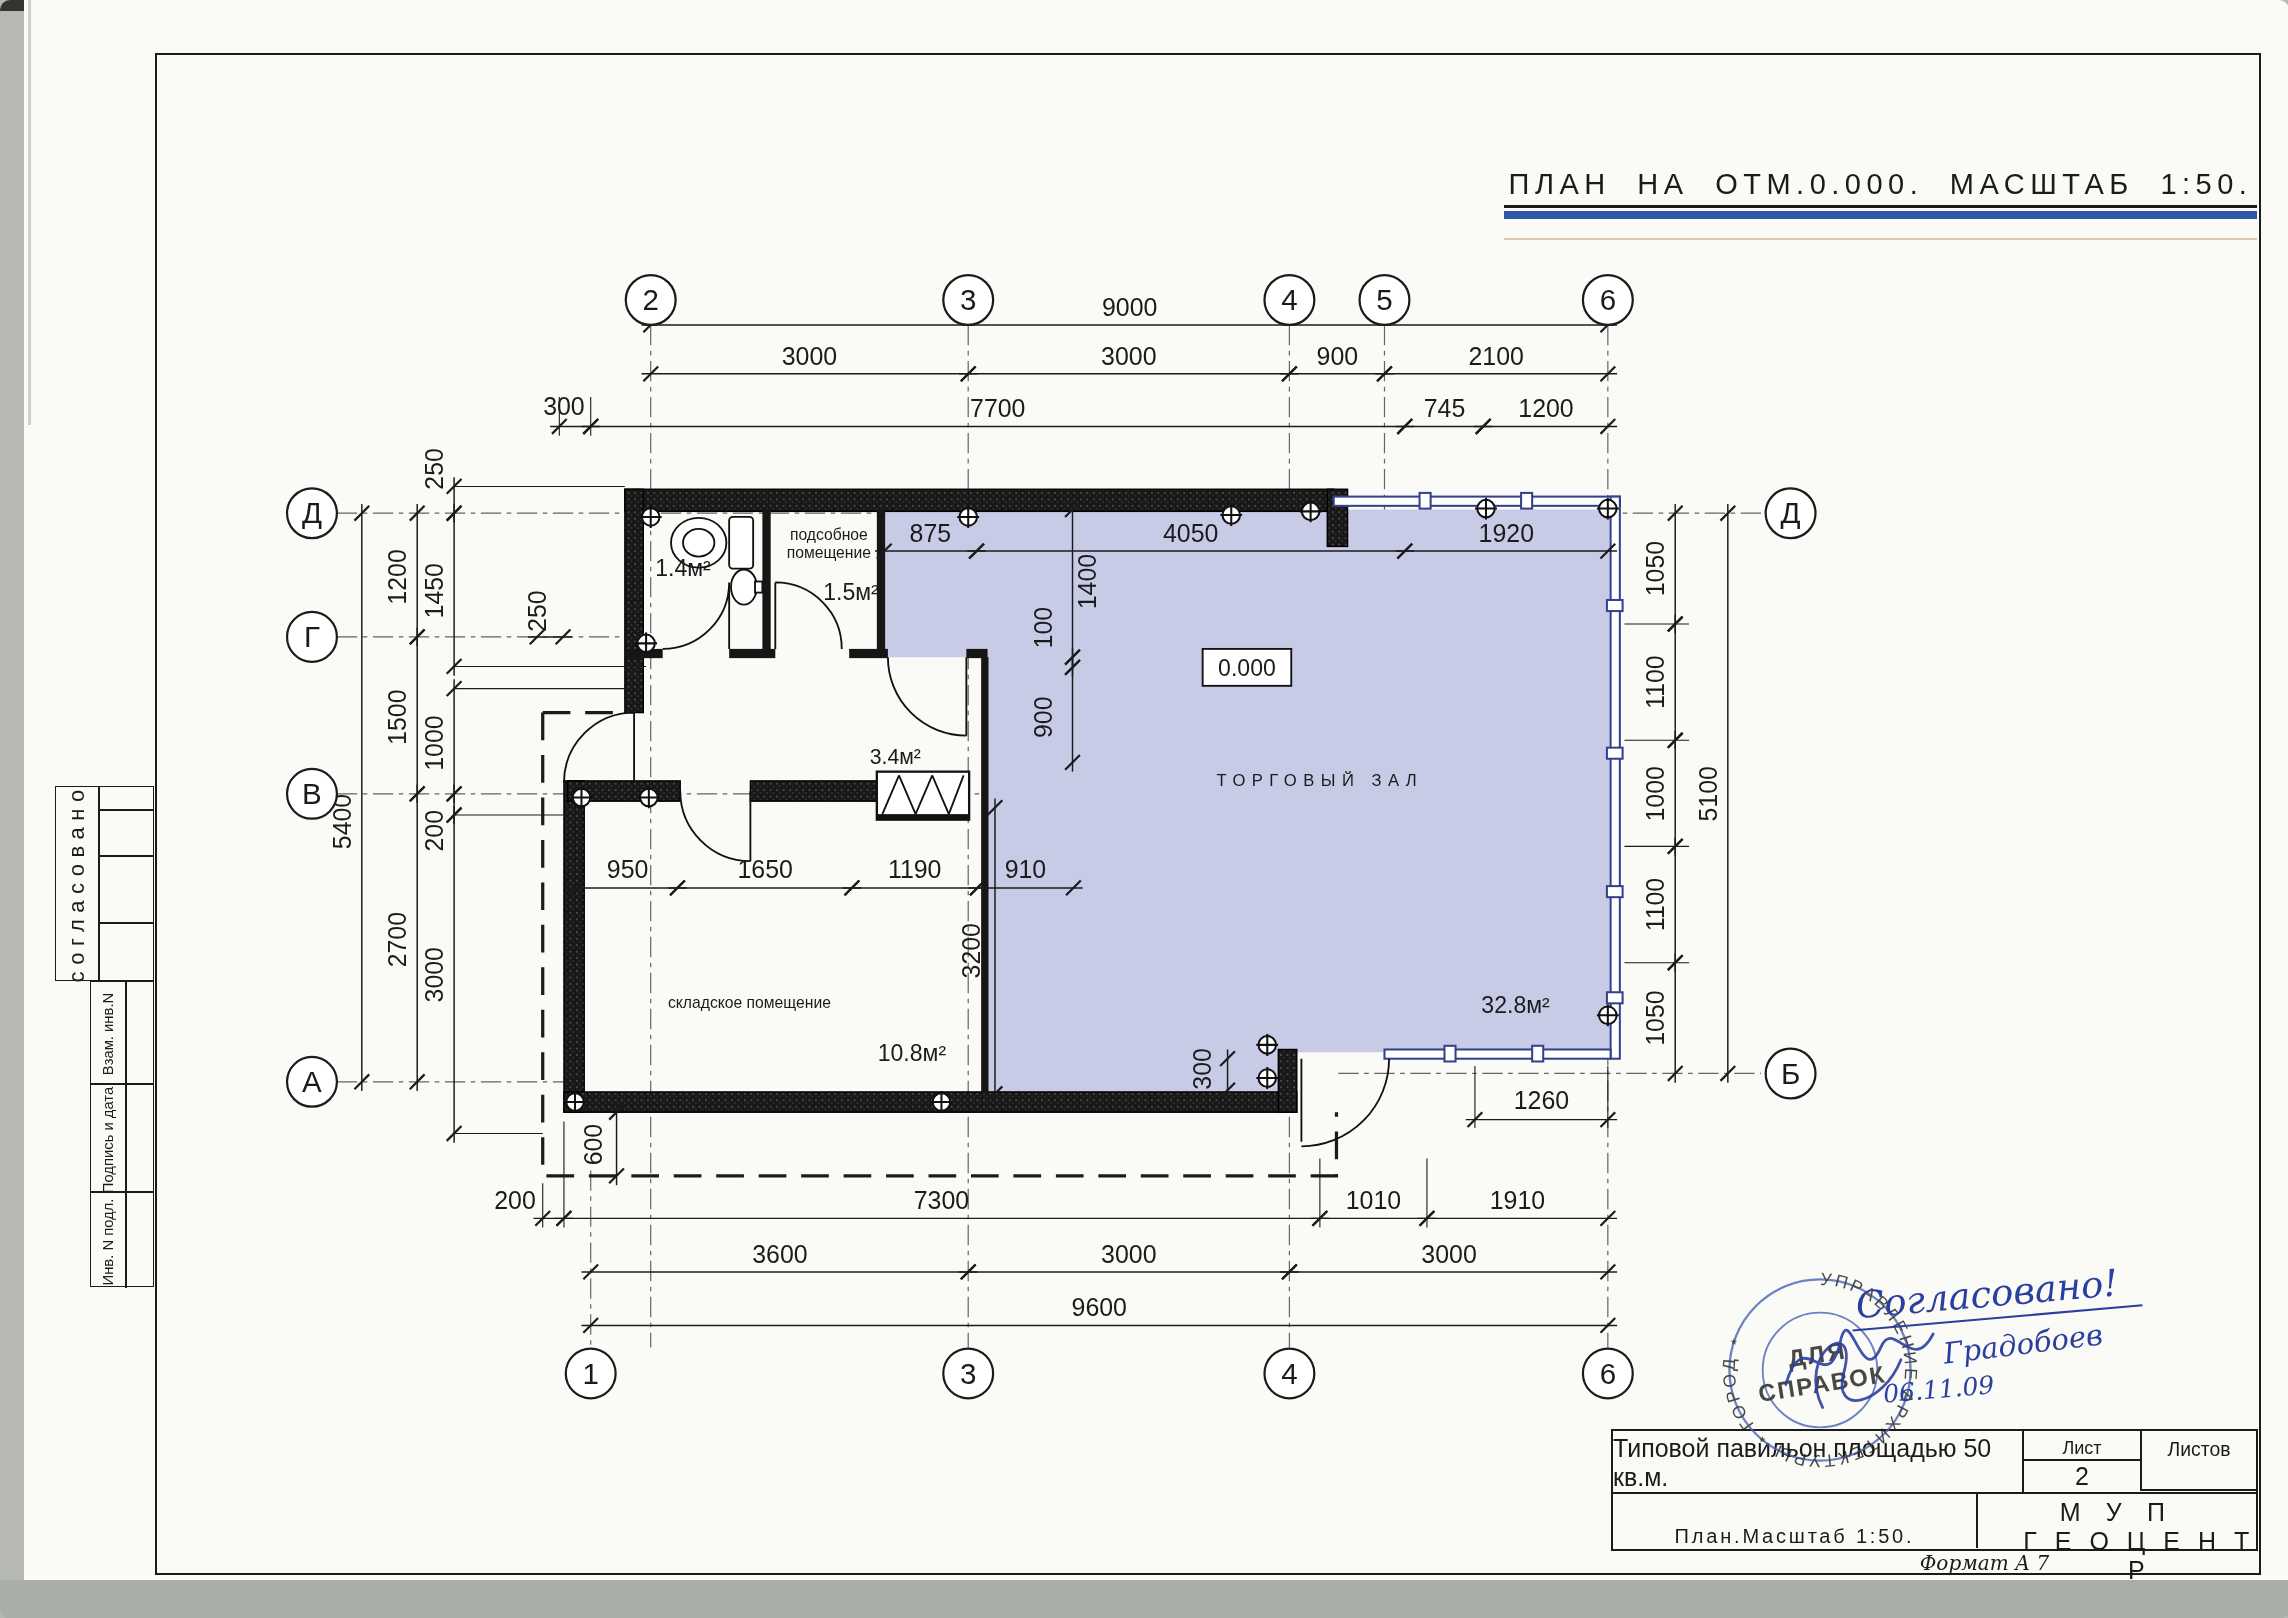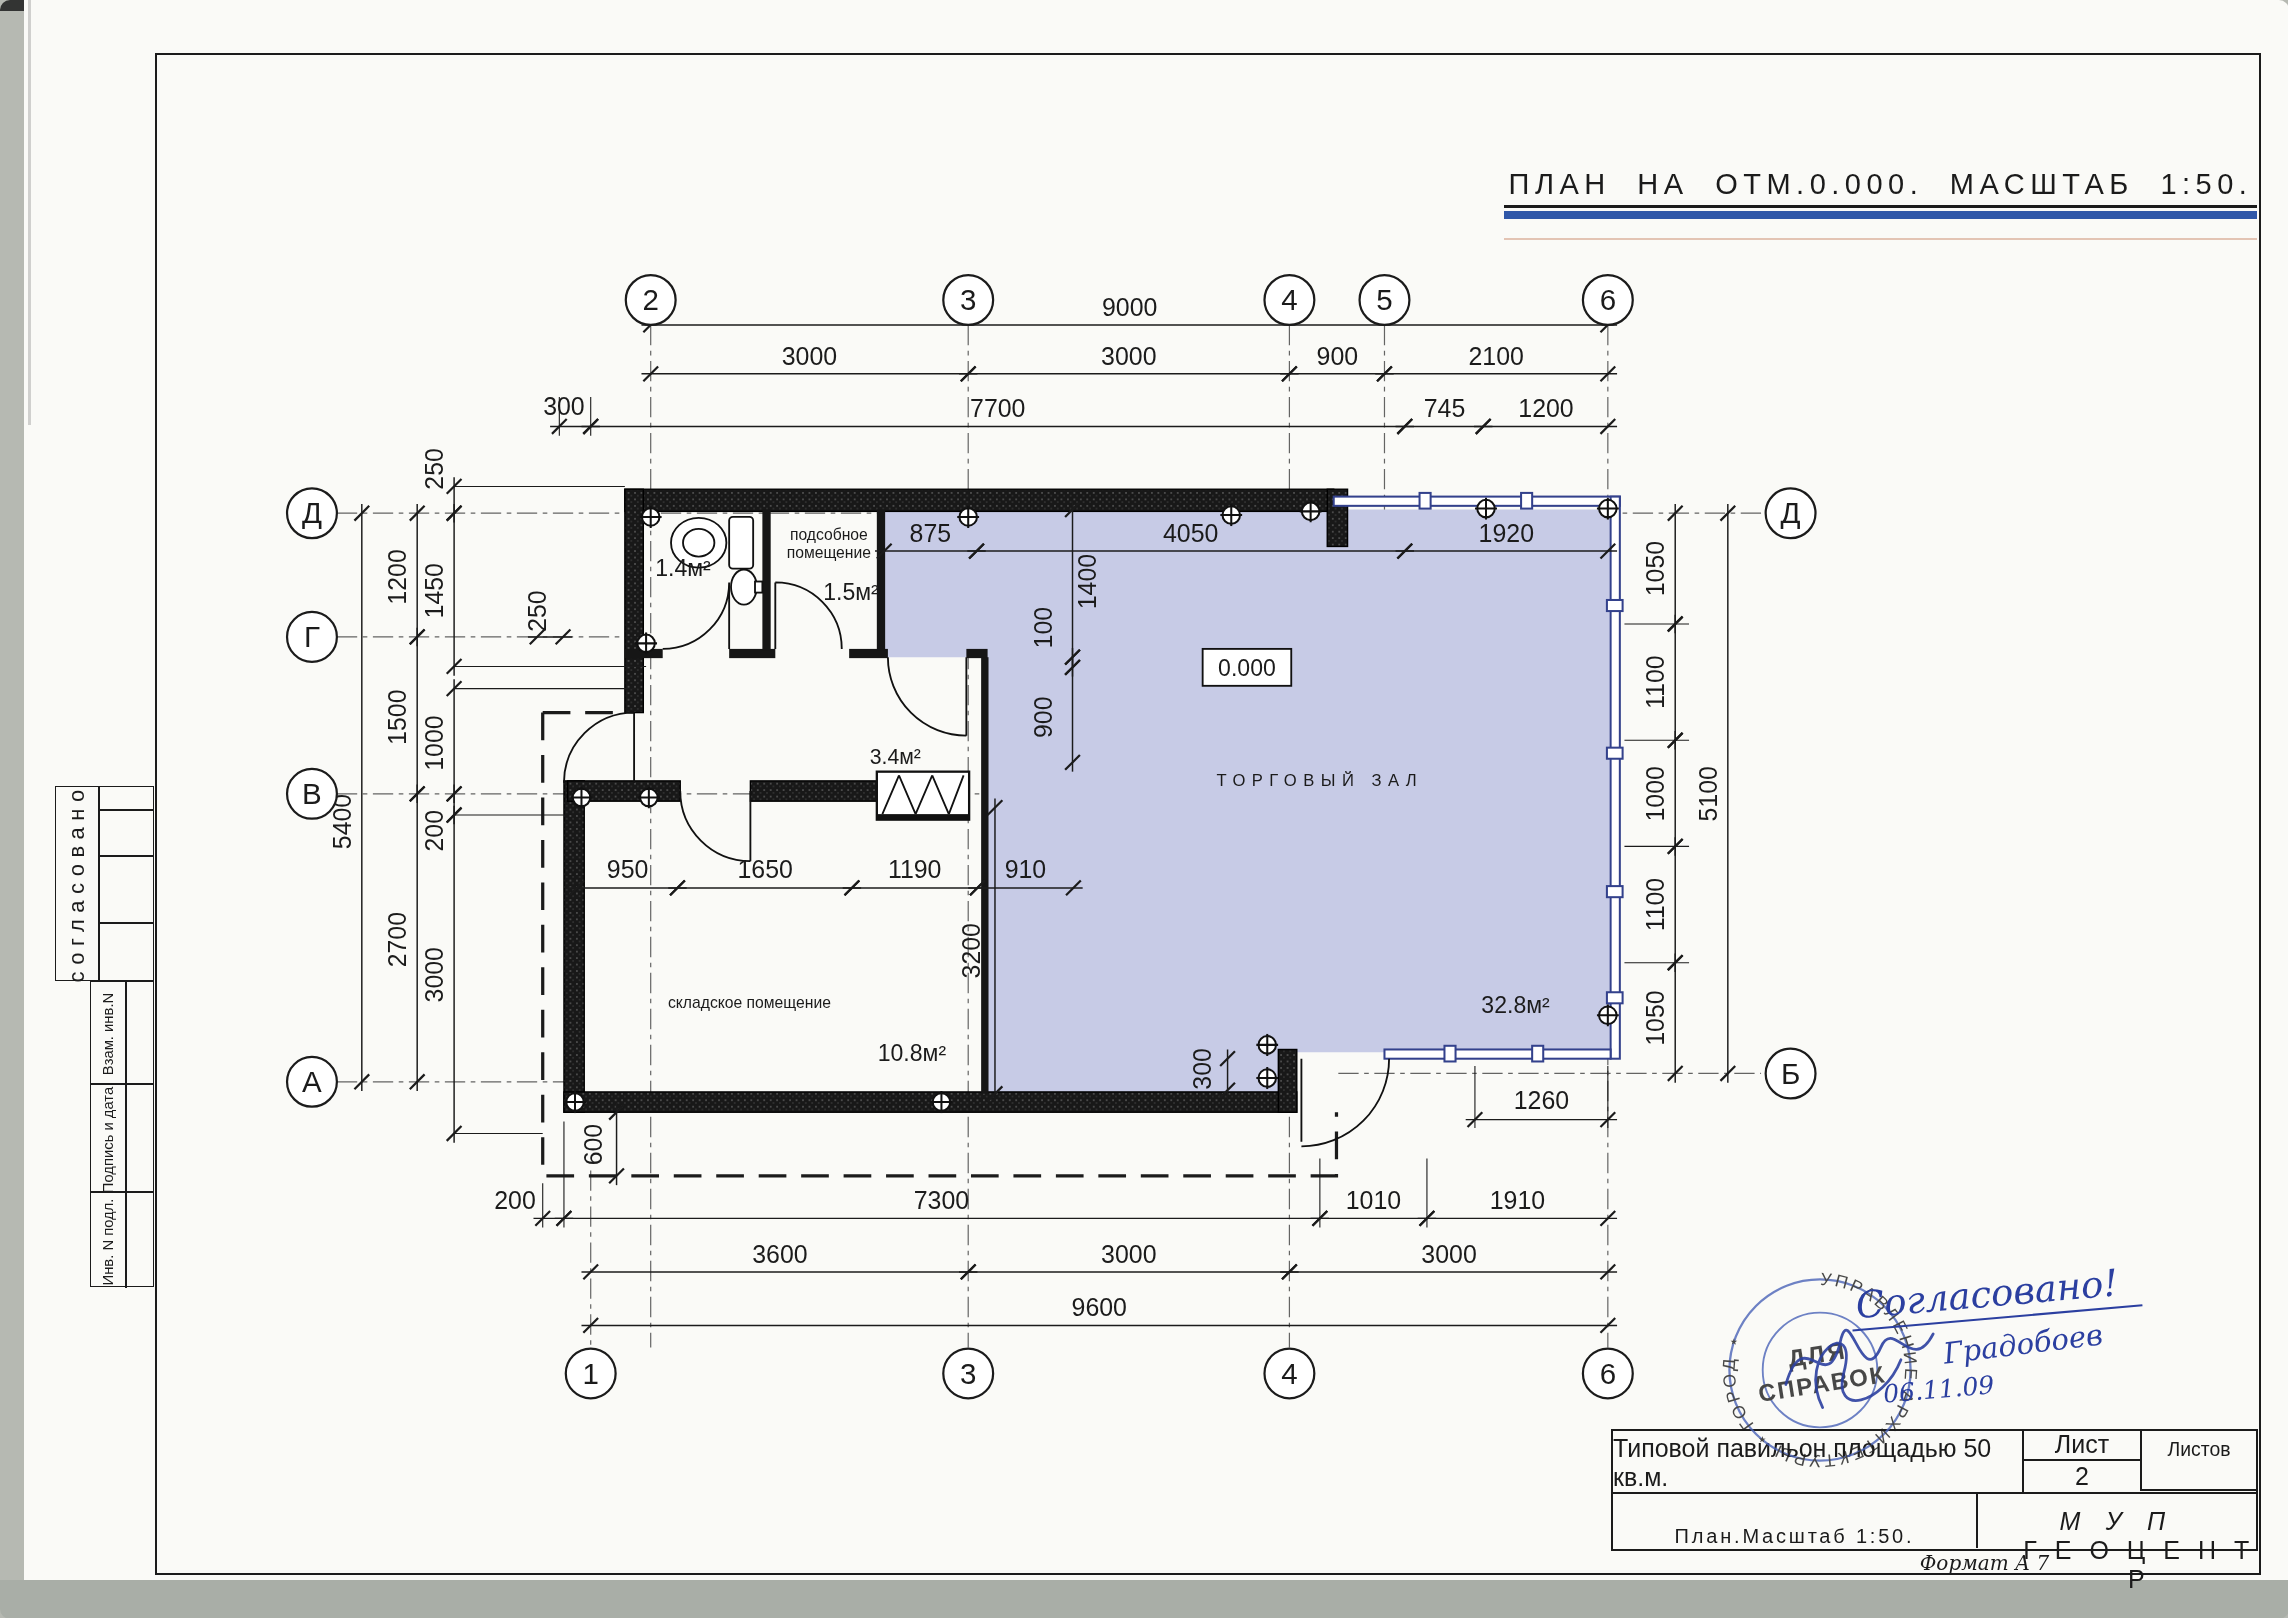--- a/index.html
+++ b/index.html
@@ -538,37 +538,37 @@
   </div>
   <div class="abs box" style="left:90px;top:1192px;width:64px;height:95px;">
     <div class="abs" style="left:34px;top:0;width:1.8px;height:95px;background:#1b1b1b;"></div>
     <div class="abs vtext" style="left:-57px;top:41px;width:148px;text-align:center;font-size:14.8px;">Инв. N подл.</div>
   </div>
 
   <div class="abs" style="left:1611px;top:1429px;width:647px;height:122px;border:2.3px solid #1b1b1b;box-sizing:border-box;">
     <div class="abs tb-cell" style="left:0;top:0;width:411px;height:61px;border-right:2.3px solid #1b1b1b;font-size:25px;">
       <span>Типовой павильон площадью 50 кв.м.</span>
     </div>
-    <div class="abs tb-cell" style="left:411px;top:0;width:118px;height:30px;border-right:2.3px solid #1b1b1b;border-bottom:2.3px solid #1b1b1b;font-size:25px;">
+    <div class="abs tb-cell" style="left:411px;top:0;width:118px;height:30px;border-right:2.3px solid #1b1b1b;border-bottom:2.3px solid #1b1b1b;font-size:18px;">
       <span>Лист</span>
     </div>
     <div class="abs tb-cell" style="left:529px;top:0;width:114px;height:30px;font-size:19.4px;">
       <span>Листов</span>
     </div>
     <div class="abs tb-cell" style="left:411px;top:30px;width:118px;height:30px;border-right:2.3px solid #1b1b1b;font-size:25px;">
       <span>2</span>
     </div>
     <div class="abs tb-cell" style="left:529px;top:30px;width:114px;height:30px;border-bottom:2.3px solid #1b1b1b;font-size:25px;">
       <span></span>
     </div>
     <div class="abs tb-cell" style="left:0;top:61px;width:365px;height:56px;border-top:2.3px solid #1b1b1b;border-right:2.3px solid #1b1b1b;font-size:20px;letter-spacing:2.8px;">
       <span>План.Масштаб 1:50.</span>
     </div>
     <div class="abs" style="left:365px;top:61px;width:278px;height:56px;border-top:2.3px solid #1b1b1b;text-align:center;">
-      <div style="font-size:25px;letter-spacing:9.2px;margin-top:13px;font-style:italic;">М У П</div>
+      <div style="font-size:25px;letter-spacing:9.2px;margin-top:4px;">М У П</div>
       <div style="font-size:25px;letter-spacing:5.5px;padding-left:44px;">Г Е О Ц Е Н Т Р</div>
     </div>
   </div>
   <div class="abs" style="left:1883px;top:1551px;width:203px;text-align:center;font-size:20px;font-style:italic;font-family:'DejaVu Serif',serif;">Формат А 7</div>
 
   <svg class="abs" style="left:1698px;top:1248px;" width="244" height="244" viewBox="0 0 264 264" opacity="0.8">
     <defs>
         <path id="ringpath" d="M132,40 a92,92 0 1 1 -0.1,0"></path>
       </defs>
     <circle cx="132" cy="132" r="98" fill="none" stroke="#4a63b8" stroke-width="2.5"></circle>

